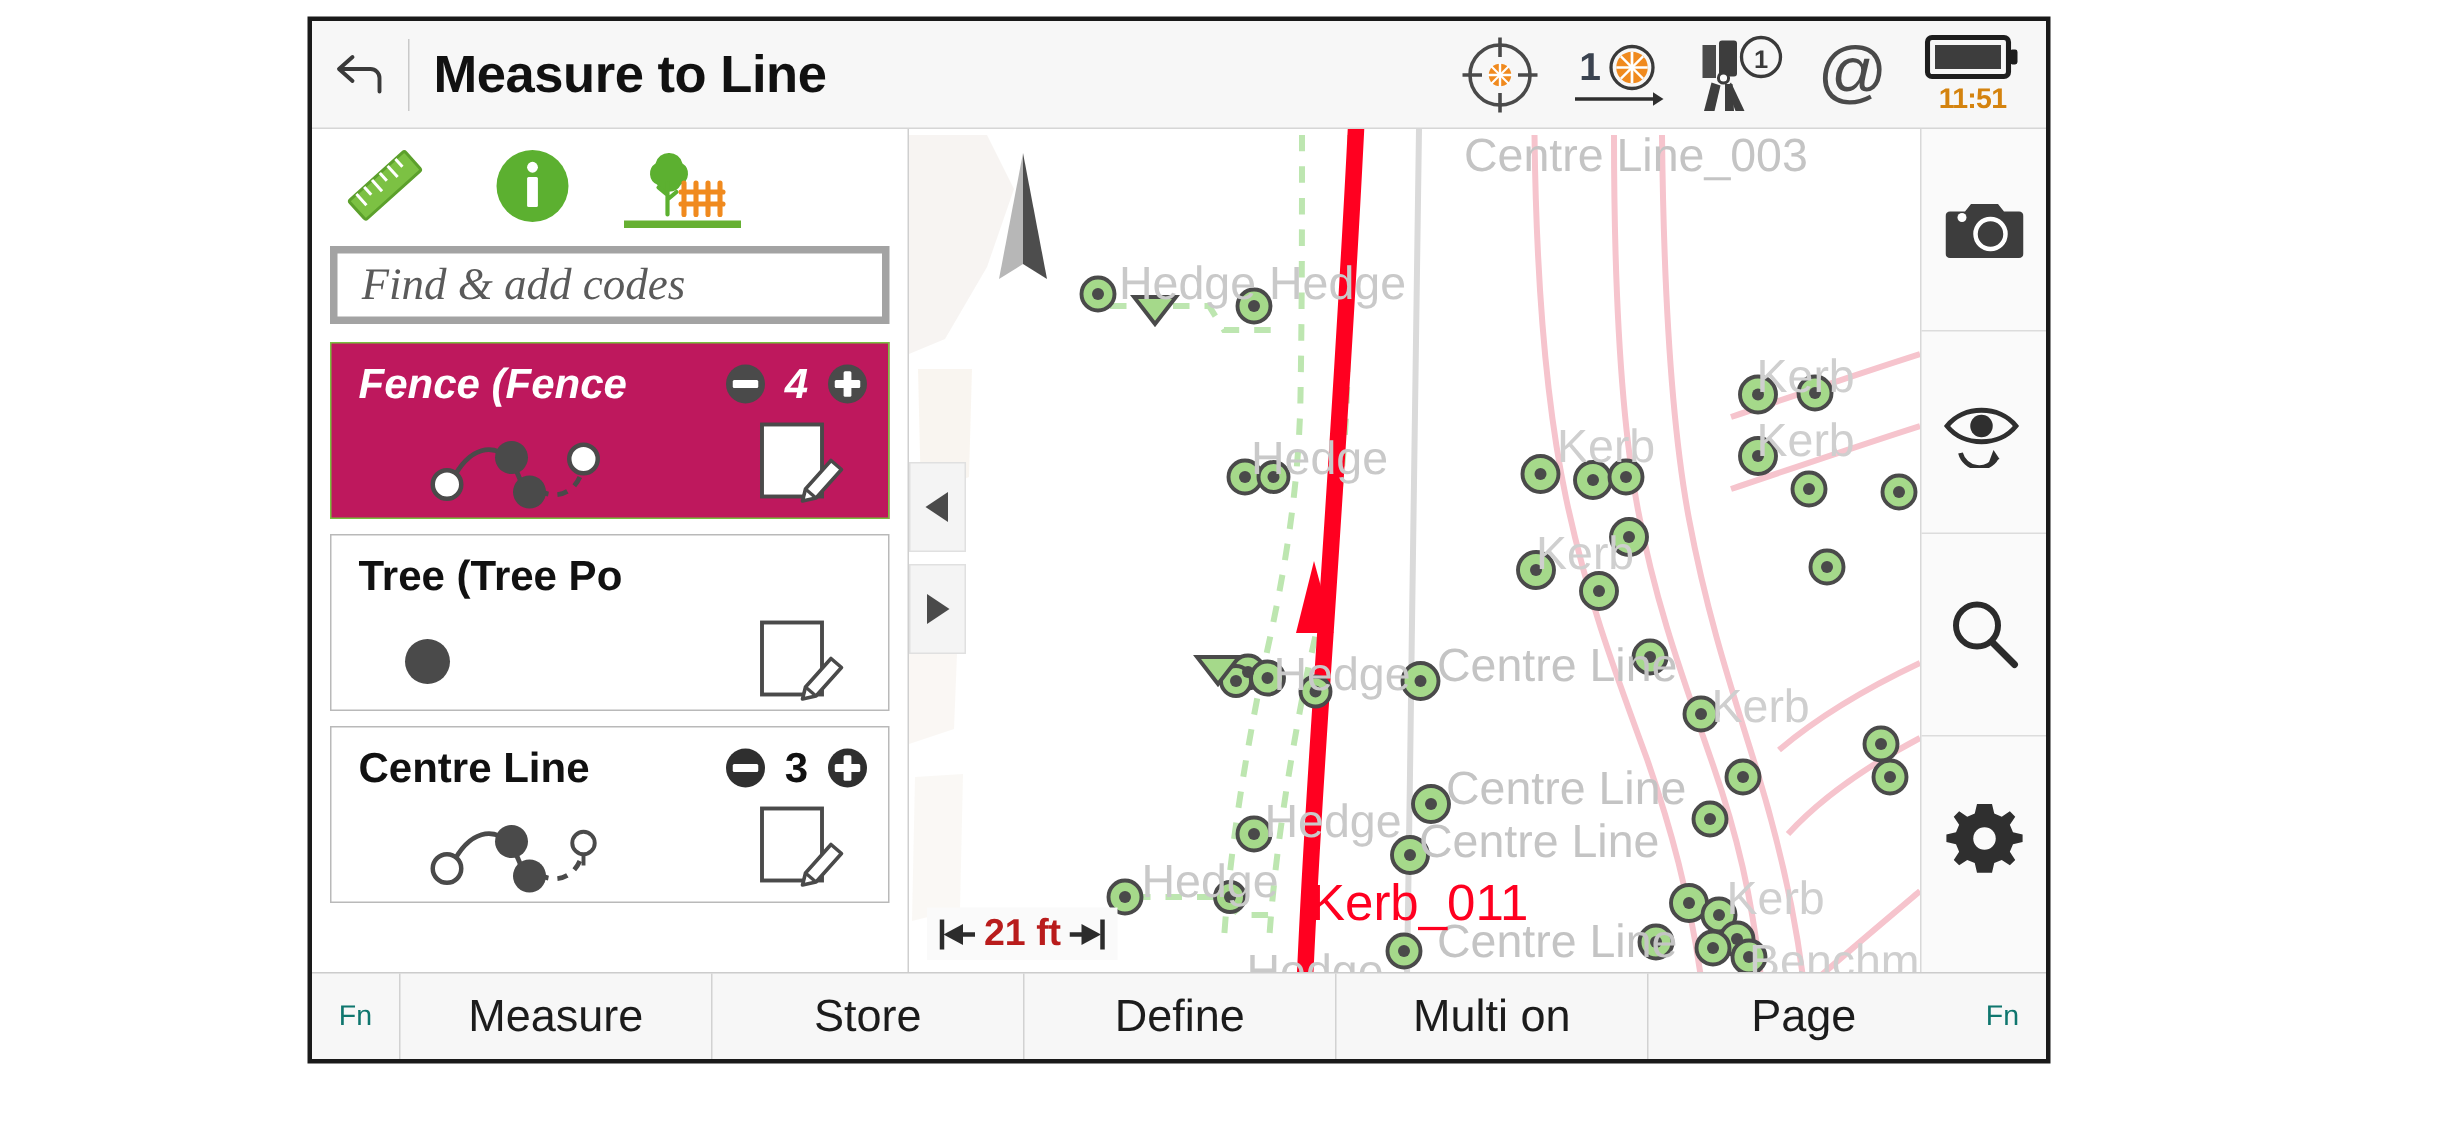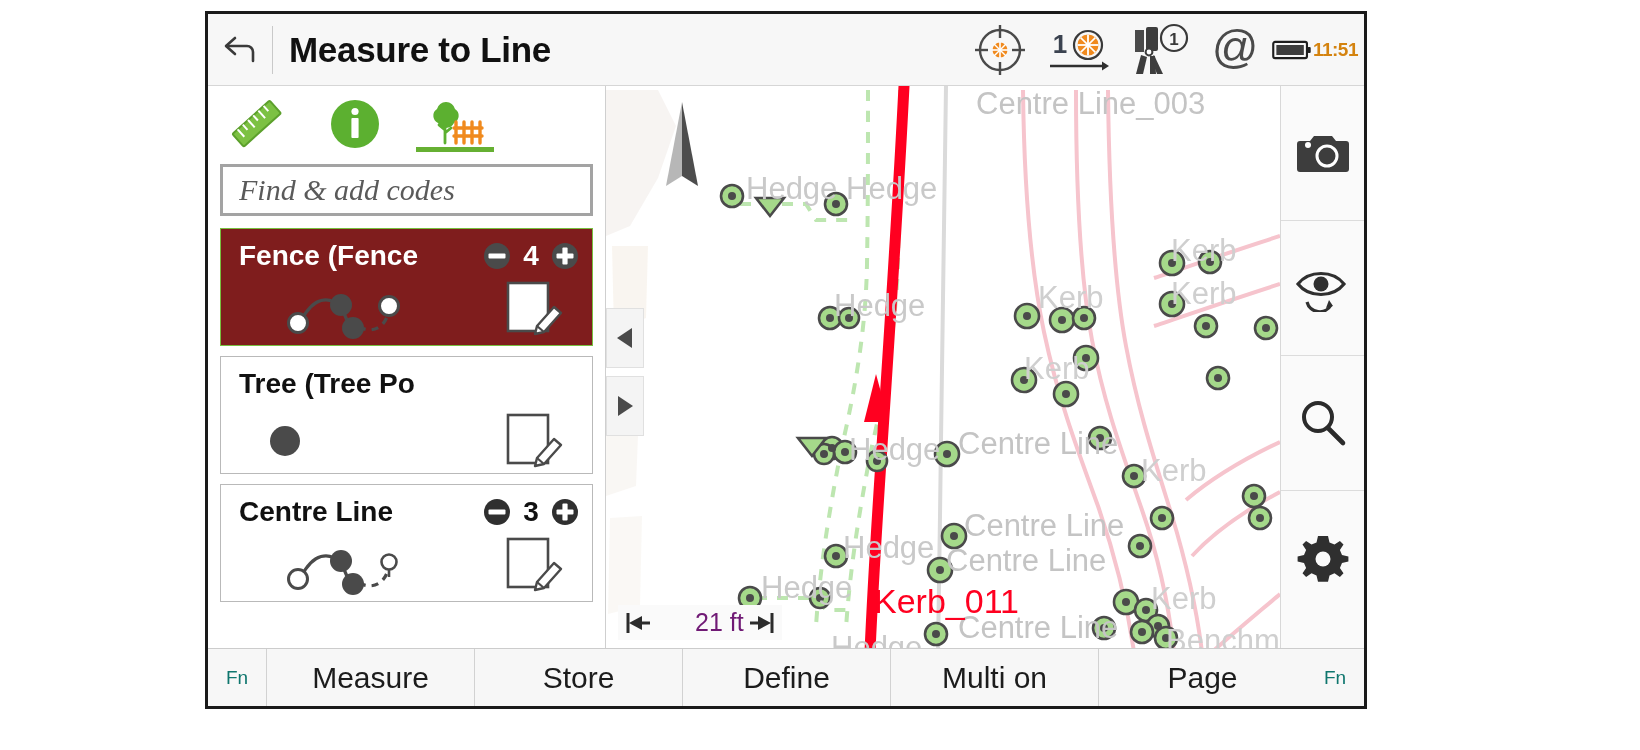--- a/index.html
+++ b/index.html
@@ -43,21 +43,21 @@
   .status-zone {
     margin-left:auto; display:flex; align-items:center; height:72px;
     padding-right: 6px; gap: 0px;
   }
   .st-item { display:flex; align-items:center; justify-content:center; height:72px; }
   .st-prism { width: 72px; }
   .st-target { width: 86px; flex-direction:column; }
   .st-instr { width: 76px; }
   .st-angles { width: 176px; flex-direction: column; align-items: flex-start; justify-content:center; }
   .st-at { width: 74px; }
-  .st-batt { width: 86px; flex-direction:row; align-items:center; justify-content:center; gap:1px;}
+  .st-batt { width: 86px; flex-direction:column; align-items:center; justify-content:center; gap:1px;}
 
   .ang-row { display:flex; align-items:baseline; font-size:22px; font-weight:bold; color:#3b4350; line-height:1.22; }
   .ang-lbl { width: 28px; display:inline-block; }
   .ang-val { white-space:nowrap; }
 
   .tgt-num { font-size:26px; font-weight:bold; color:#3b4350; margin-right:4px; }
   .tgt-top { display:flex; align-items:center; }
   .tgt-arrow { margin-top:-2px; }
 
   .batt-time { font-size:19px; font-weight:bold; color:#d4830f; letter-spacing:-0.5px;}
@@ -71,21 +71,21 @@
   }
   .tooltabs { height: 76px; display:flex; align-items:center; padding-left:16px; gap: 34px; }
   .tooltab { position:relative; height:68px; display:flex; align-items:center; justify-content:center; cursor:pointer; padding: 0 4px;}
   .tooltab.active::after {
     content:""; position:absolute; left:-4px; right:-4px; bottom:6px; height:5px; background:#66b032;
   }
 
   .searchbox {
     margin: 2px 12px 0 12px;
     height: 52px;
-    border: 3px solid #a3a3a3;
+    border: 5px solid #a3a3a3;
     background:#fff;
     display:flex; align-items:center;
     padding: 0 10px 0 16px;
   }
   .searchbox input {
     flex:1; border:none; outline:none; background:transparent;
     font-family:"Liberation Serif", serif;
     font-style: italic;
     font-size: 30px; color:#555;
   }
@@ -94,21 +94,21 @@
   .codelist { margin: 12px 12px 0 12px; }
   .codecard {
     border: 1px solid #b9b9b9;
     background:#fff;
     margin-bottom: 10px;
     height: 118px;
     position: relative;
     cursor: pointer;
     overflow:hidden;
   }
-  .codecard.selected { background:#7f1d1d; border-color:#78bf3f; }
+  .codecard.selected { background:#be185d; border-color:#78bf3f;font-style:italic; }
   .cc-head { display:flex; align-items:center; height:50px; padding: 4px 12px 0 18px; }
   .cc-name {
     font-size: 28px; font-weight:bold; color:#111;
     white-space:nowrap; overflow:hidden; flex:1;
   }
   .codecard.selected .cc-name { color:#ffffff; }
   .cc-stepper { display:flex; align-items:center; gap:10px; margin-left:6px; }
   .cc-count { font-size:28px; font-weight:bold; color:#111; min-width:18px; text-align:center;}
   .codecard.selected .cc-count { color:#ffffff; }
   .cc-body { position:relative; height: 64px; }
@@ -130,21 +130,21 @@
   }
   .pan-left { top: 222px; }
   .pan-right { top: 290px; }
 
   .scalebar {
     position:absolute; left: 12px; bottom: 8px;
     background:#fafafa;
     padding: 3px 6px;
     display:flex; align-items:center; gap:0px;
   }
-  .scalebar .sb-text { font-size:25px; font-weight:normal; color:#701a75; padding: 0 6px; margin-left: 39px; }
+  .scalebar .sb-text { font-size:25px; font-weight:bold; color:#b91c1c; padding: 0 6px; }
 
   
   .righttools {
     position:absolute; right:0; top:72px; width:84px; bottom:58px;
     background:#fafafa; border-left:1px solid #d8d8d8;
     display:flex; flex-direction:column; align-items:center;
   }
   .rt-btn {
     width: 84px; height: 135px;
     display:flex; align-items:center; justify-content:center;

